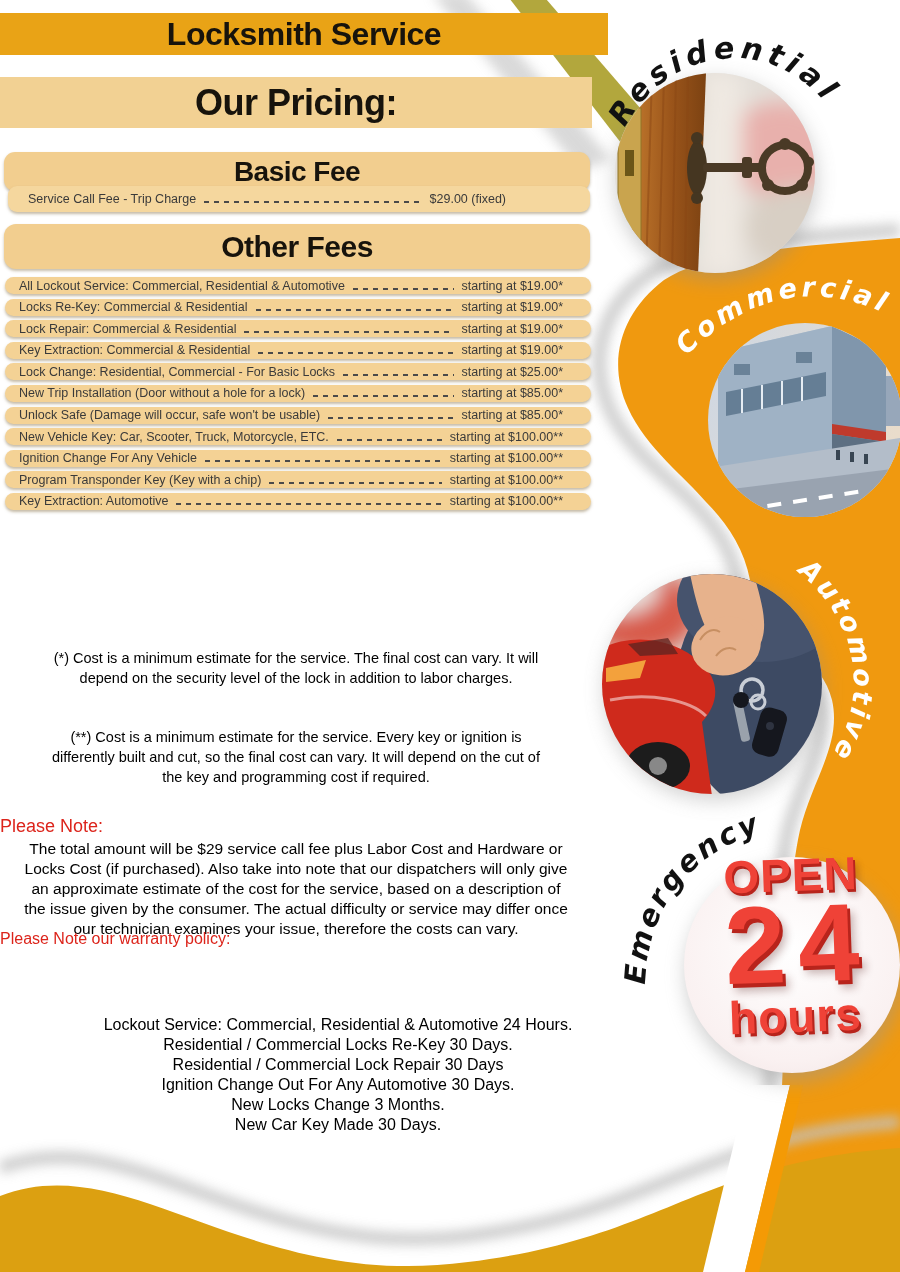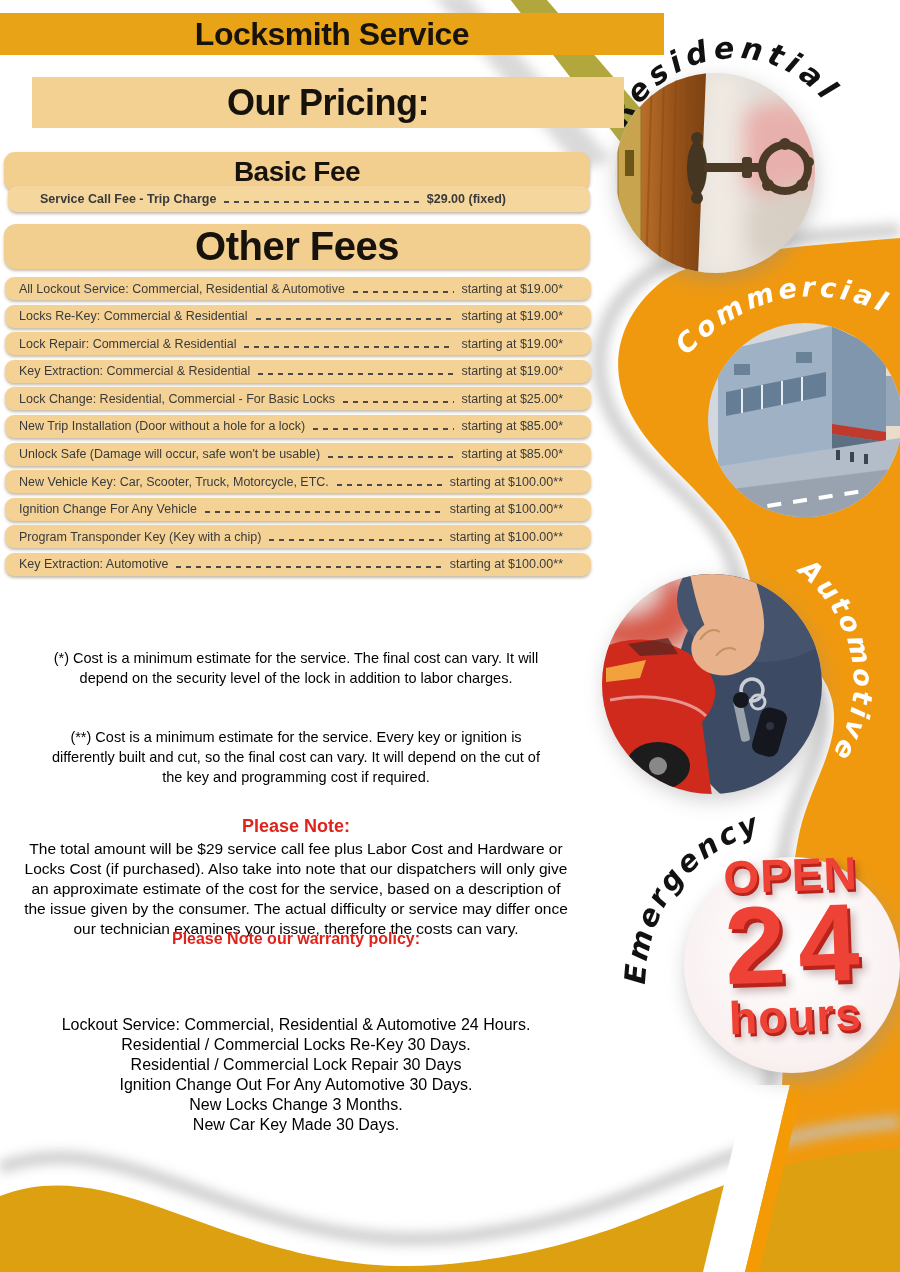--- a/index.html
+++ b/index.html
@@ -5,46 +5,46 @@
   html,body{margin:0;padding:0;}
   body{
     width:900px;height:1272px;position:relative;overflow:hidden;background:#ffffff;
     font-family:"Liberation Sans",sans-serif;
   }
   #bg-art{position:absolute;left:0;top:0;z-index:1;}
   #content{position:absolute;left:0;top:0;width:900px;height:1272px;z-index:2;}
 
   .bar{position:absolute;box-sizing:border-box;display:flex;align-items:center;justify-content:center;
        font-weight:900;color:#17130c;letter-spacing:-0.5px;}
-  #bar-title{left:0;top:13px;width:664px;height:42px;background:#E9A316;font-size:32px;}
-  #bar-pricing{left:0;top:77px;width:592px;height:51px;background:#F2D193;font-size:36px;margin-left:32px;}
+  #bar-title{left:0;top:13px;width:608px;height:42px;background:#E9A316;font-size:32px;}
+  #bar-pricing{left:0;top:77px;width:592px;height:51px;background:#F2D193;font-size:36px;}
   #bar-basic{left:4px;top:152px;width:586px;height:39px;background:#F2CE8F;border-radius:11px;
              font-size:28px;box-shadow:0 2px 3px rgba(130,110,70,.45);}
   #bar-other{left:4px;top:224px;width:586px;height:45px;background:#F2CE8F;border-radius:12px;
-             font-size:40px;box-shadow:0 2px 3px rgba(130,110,70,.45);}
+             font-size:30px;box-shadow:0 2px 3px rgba(130,110,70,.45);}
 
   #basic-rows{position:absolute;left:8px;top:186px;width:582px;}
   #other-rows{position:absolute;left:5px;top:277px;width:586px;}
-  .fee-row{position:relative;box-sizing:border-box;height:23px;border-radius:9px;background:#F4D295;
+  .fee-row{position:relative;box-sizing:border-box;height:17px;border-radius:9px;background:#F4D295;
            display:flex;align-items:center;padding:0 28px 0 14px;font-size:12.5px;color:#3a3a3a;
            box-shadow:0 2px 3px rgba(140,120,80,.5);margin-bottom:4.6px;}
-  #basic-rows .fee-row{height:26px;padding-right:84px;padding-left:32px;background:#F5D79E;font-weight:bold;}
+  #basic-rows .fee-row{height:26px;padding-right:84px;padding-left:20px;background:#F5D79E;}
   .fee-label{white-space:nowrap;}
   .leader{flex:1;height:2px;margin:0 8px;align-self:center;margin-top:6px;
           background:repeating-linear-gradient(90deg,#4a4a4a 0 5px,transparent 5px 10px);}
   .price{white-space:nowrap;}
 
   .note{position:absolute;text-align:center;color:#000000;}
   #fn1{left:51px;top:648px;width:490px;font-size:14.5px;line-height:20px;}
   #fn2{left:51px;top:727px;width:490px;font-size:14.5px;line-height:20px;}
-  .red-title{position:absolute;left:0;width:592px;text-align:center;color:#DC241B;font-weight:700;}
+  .red-title{position:absolute;left:0;width:592px;color:#DC241B;font-weight:400;}
   #pn-title{top:816px;font-size:18px;}
   #pn-body{left:24px;top:839px;width:544px;font-size:15.5px;line-height:20px;}
   #wr-title{top:930px;font-size:16px;}
-  #wr-lines{left:0;top:1015px;width:592px;font-size:16px;line-height:20px;}
+  #wr-lines{left:0;top:1015px;width:592px;font-size:16px;line-height:20px;padding-left:42px;}
 
   #open-sign{position:absolute;left:687px;top:853px;width:212px;z-index:2;text-align:center;
              color:#EF4237;font-weight:900;transform:rotate(-2deg);}
   #open-line1{font-size:46px;line-height:44px;letter-spacing:1px;
               text-shadow:2px 3px 0 #b8241c,4px 6px 7px rgba(80,20,15,.3);}
   #open-line2{font-size:110px;line-height:94px;letter-spacing:12px;padding-left:10px;
               text-shadow:3px 4px 0 #b8241c,6px 8px 9px rgba(80,20,15,.3);}
   #open-line3{font-size:46px;line-height:50px;letter-spacing:1px;
               text-shadow:2px 3px 0 #b8241c,4px 6px 7px rgba(80,20,15,.3);}
 

